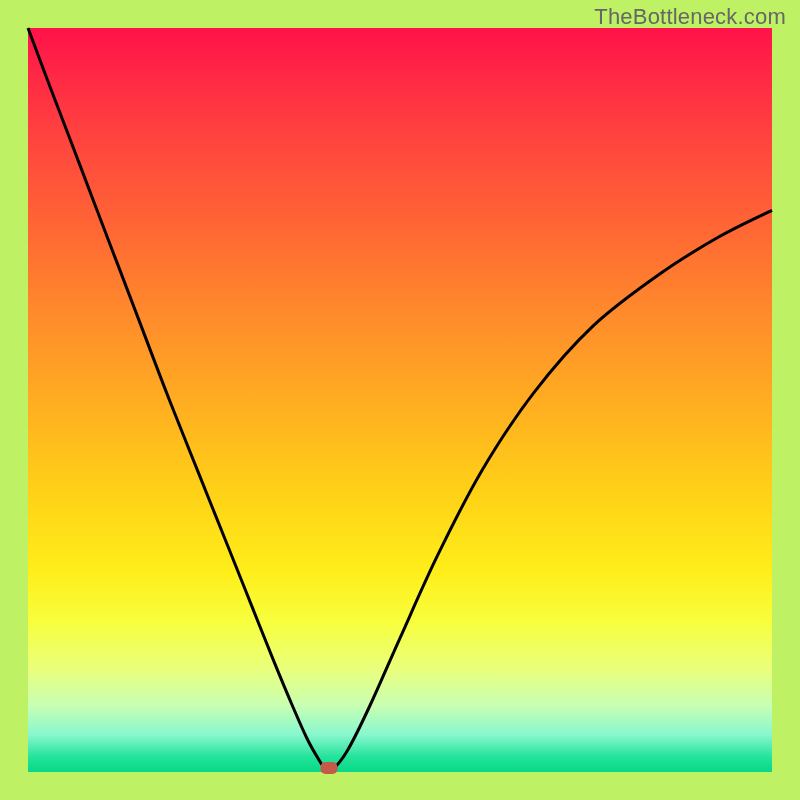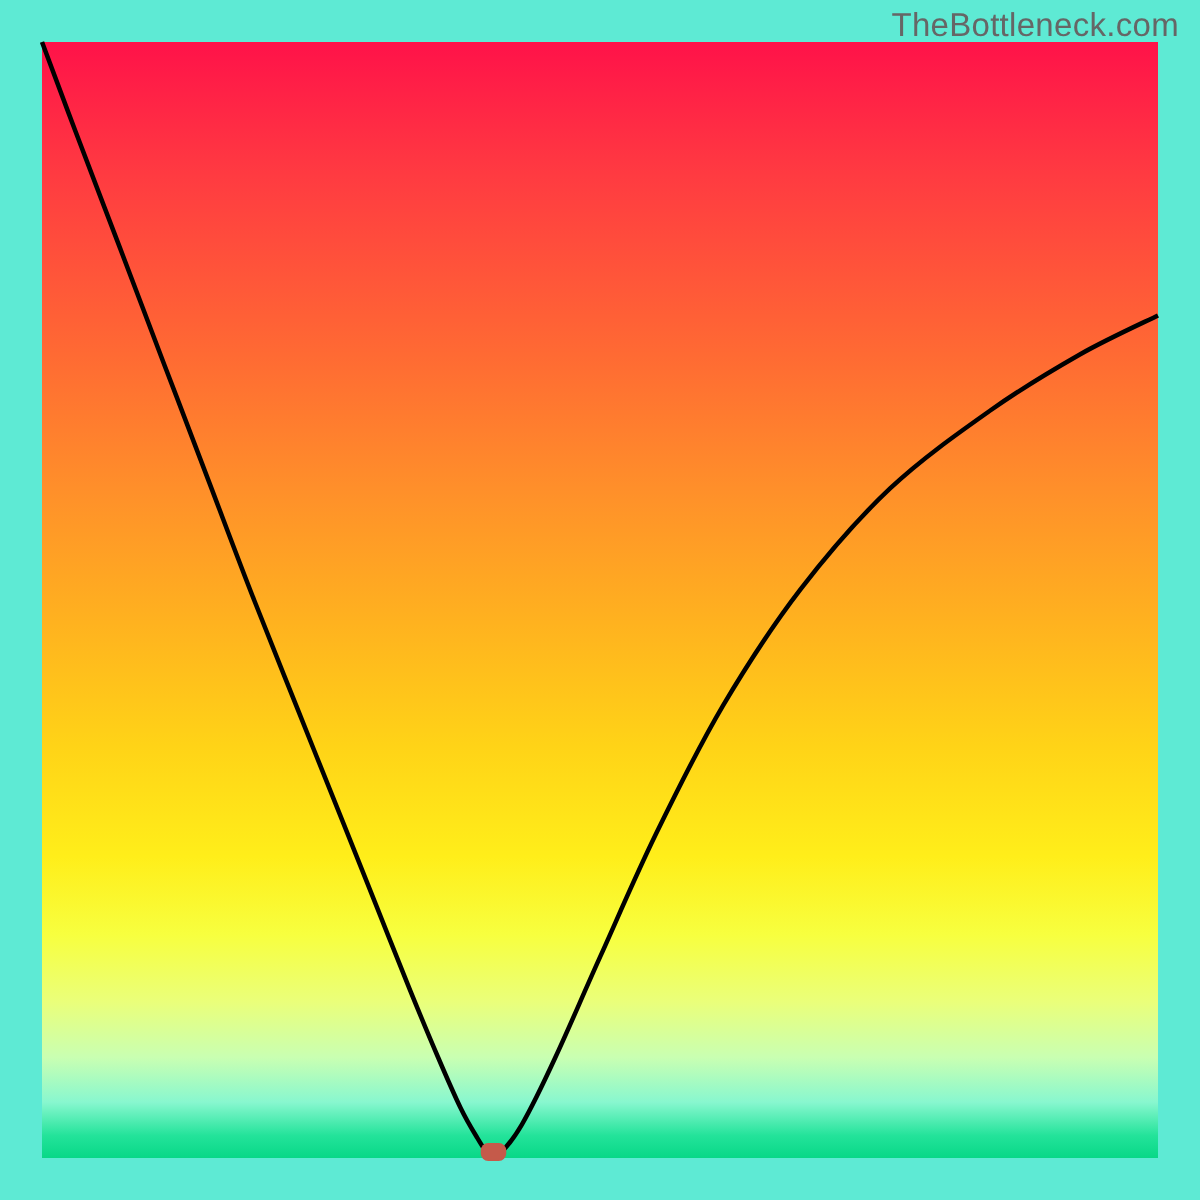--- a/index.html
+++ b/index.html
@@ -8,21 +8,21 @@
     width: 800px;
     height: 800px;
     background: #000;
     overflow: hidden;
     font-family: Arial, Helvetica, sans-serif;
   }
   .frame {
     position: relative;
     width: 800px;
     height: 800px;
-    background: #5eead4;
+    background: #bef264;
   }
   .watermark {
     position: absolute;
     top: 4px;
     right: 14px;
     color: #666;
     font-size: 22px;
     font-weight: 500;
     letter-spacing: 0.2px;
     z-index: 10;

